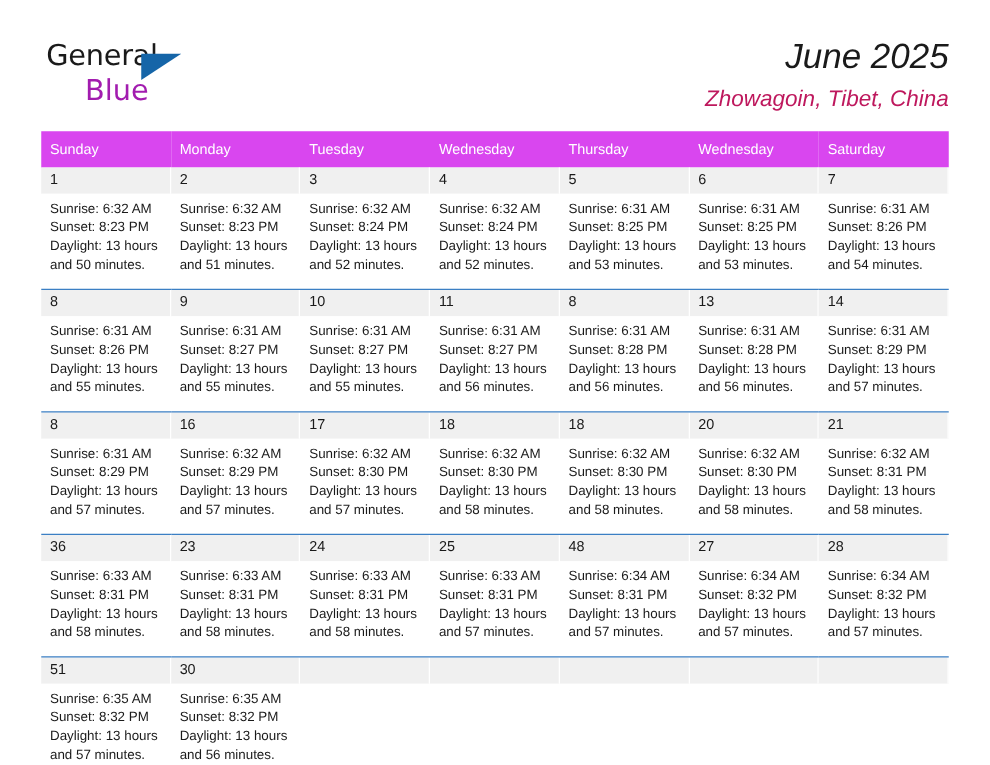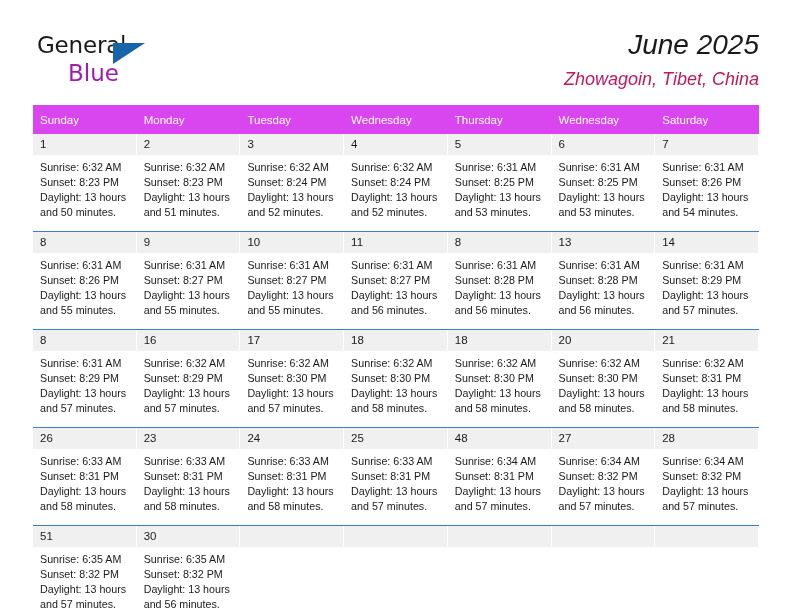--- a/index.html
+++ b/index.html
@@ -364,21 +364,21 @@
             <div class="daynum">21</div>
             <div class="cell-body">
               <div class="cell-line">Sunrise: 6:32 AM</div>
               <div class="cell-line">Sunset: 8:31 PM</div>
               <div class="cell-line wrap">Daylight: 13 hours and 58 minutes.</div>
             </div>
           </td>
         </tr>
         <tr class="week-row">
           <td class="day-cell">
-            <div class="daynum">26</div>
+            <div class="daynum">36</div>
             <div class="cell-body">
               <div class="cell-line">Sunrise: 6:33 AM</div>
               <div class="cell-line">Sunset: 8:31 PM</div>
               <div class="cell-line wrap">Daylight: 13 hours and 58 minutes.</div>
             </div>
           </td>
           <td class="day-cell">
             <div class="daynum">23</div>
             <div class="cell-body">
               <div class="cell-line">Sunrise: 6:33 AM</div>

